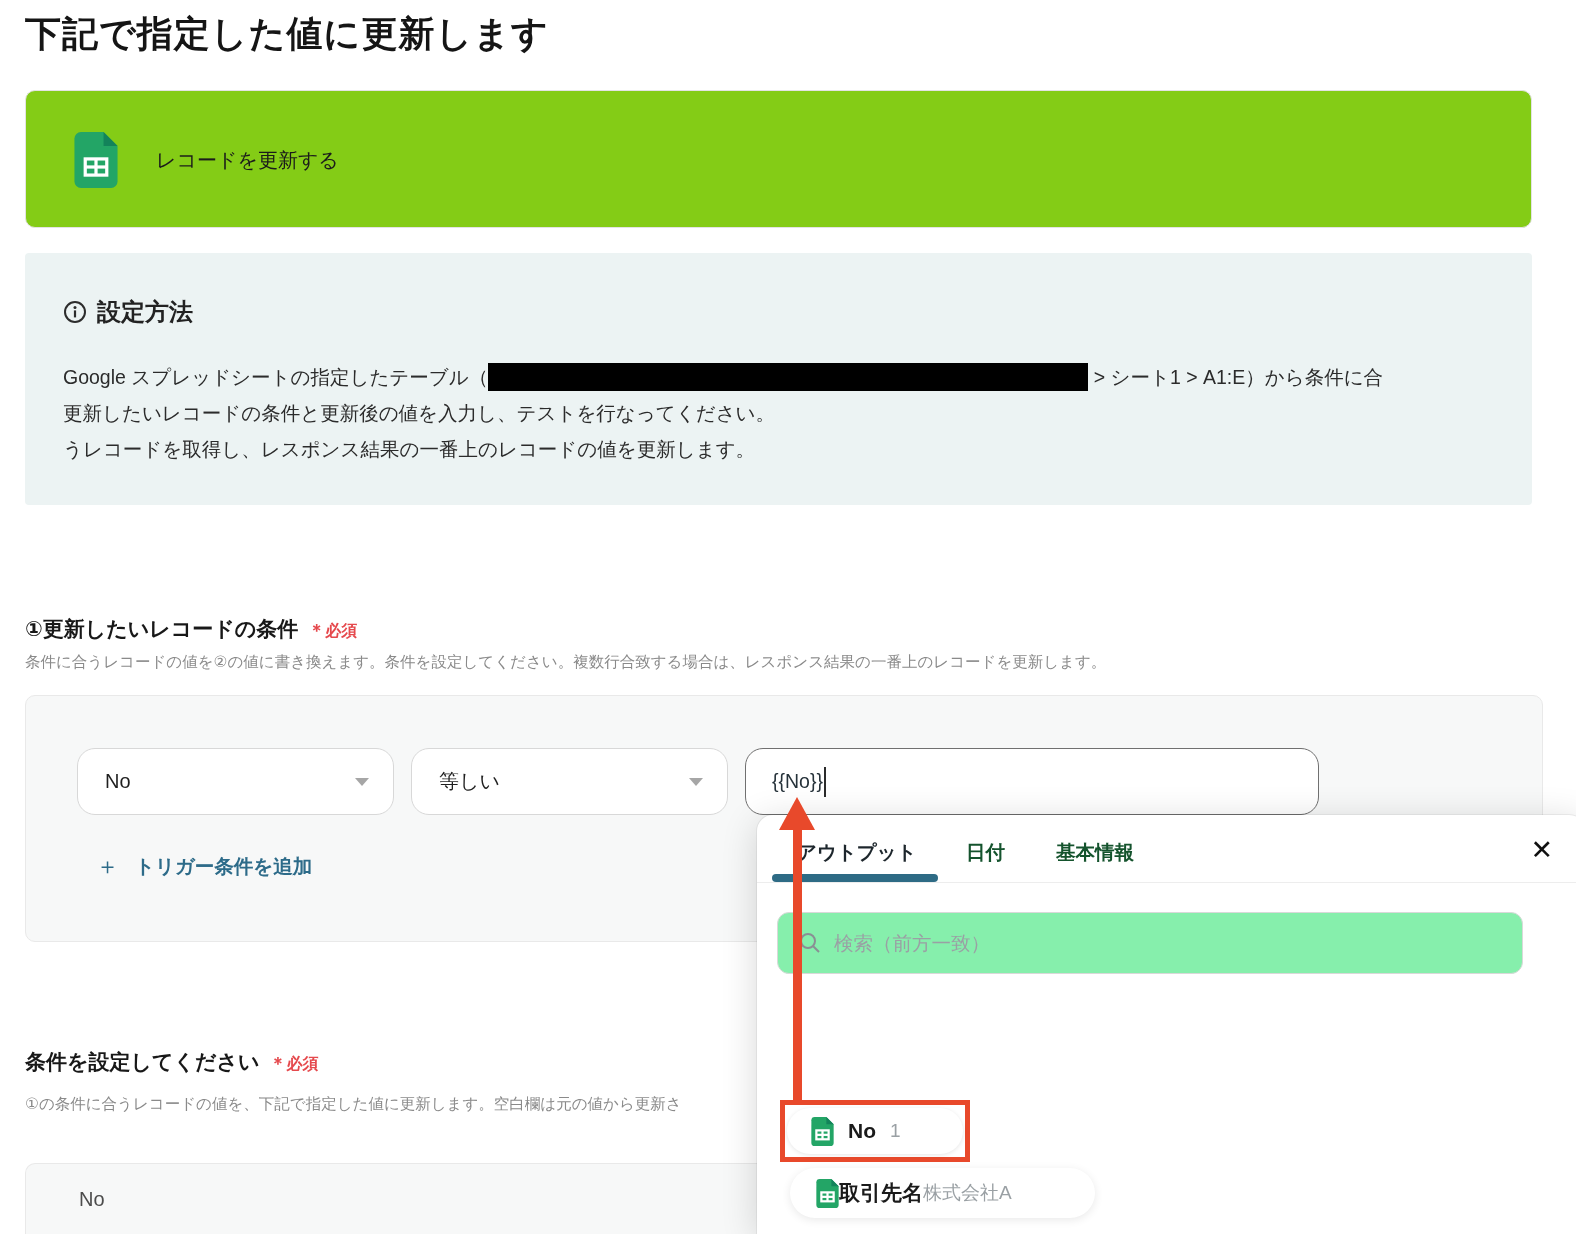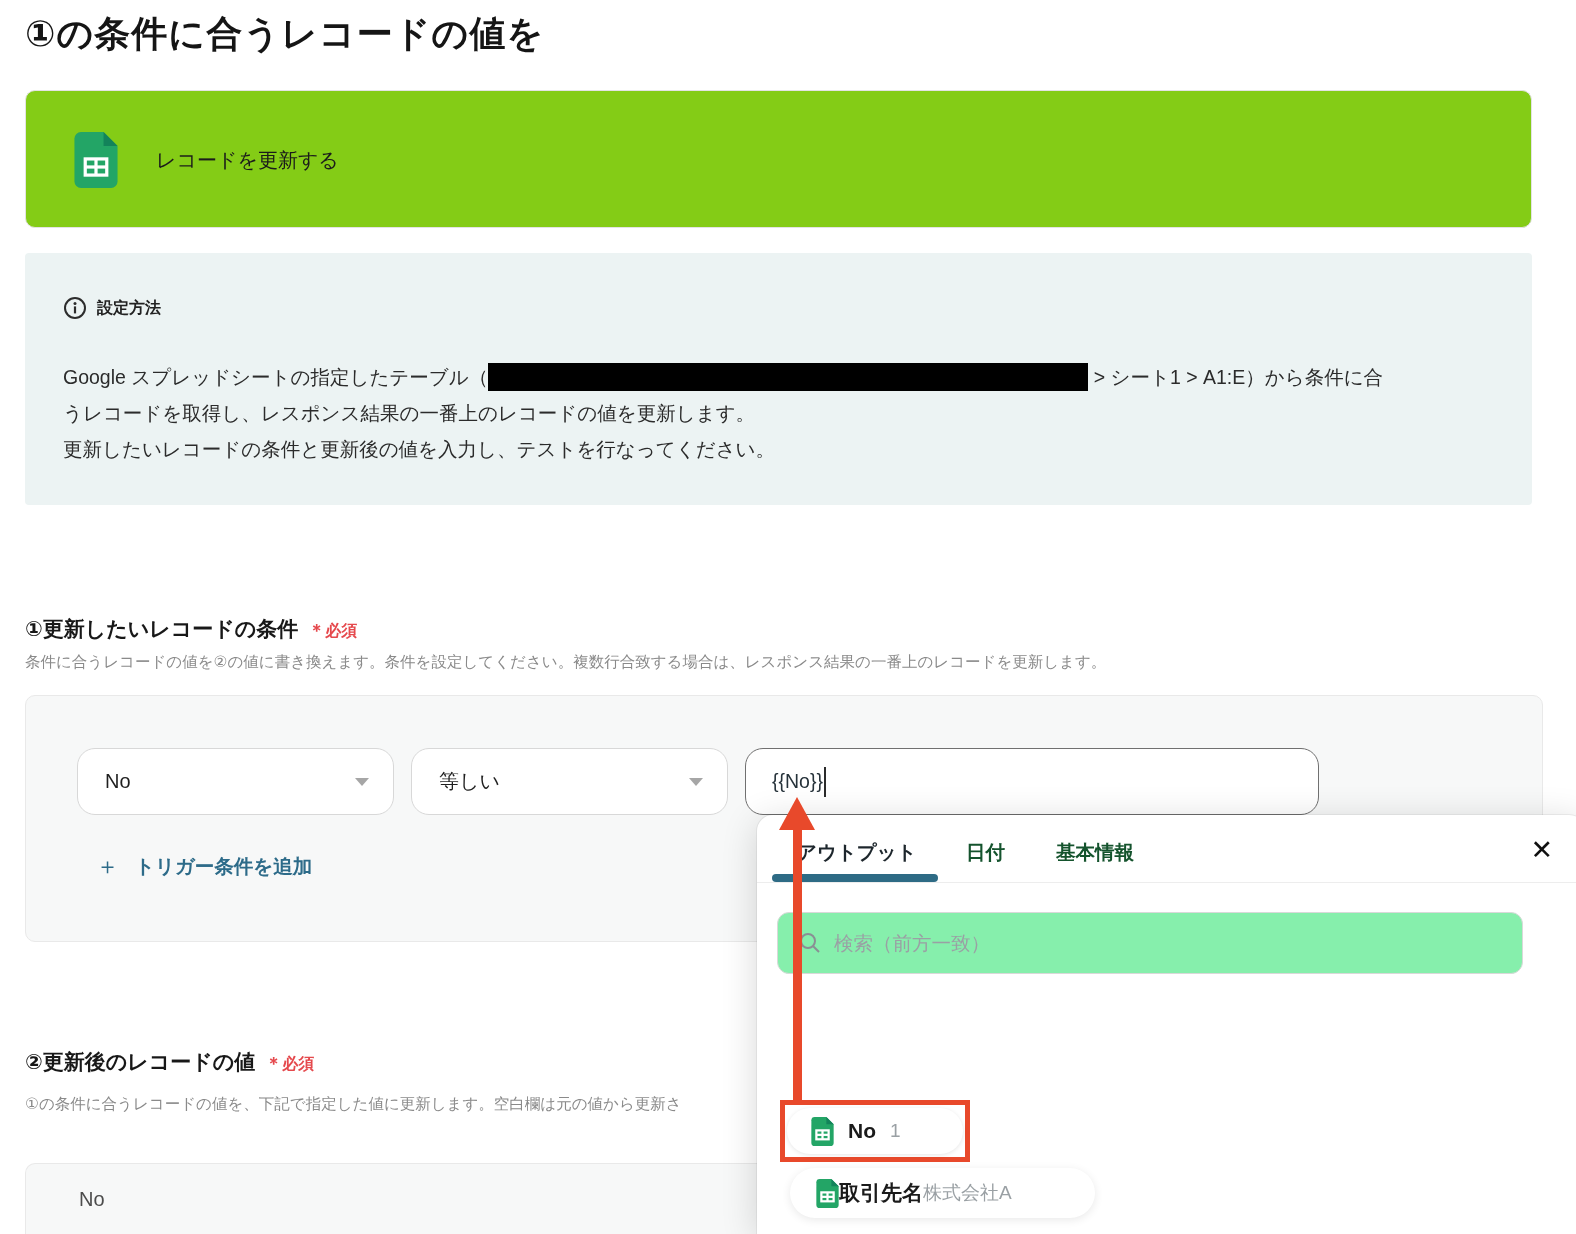--- a/index.html
+++ b/index.html
@@ -14,21 +14,21 @@
   
   .action-card { position:absolute; left:25px; top:90px; width:1507px; height:138px;
     background:#84cc16; border:1.5px solid #e3e3e3; border-radius:10px; }
   .action-card .sheet-ic { position:absolute; left:48px; top:41px; }
   .action-card .label { position:absolute; left:130px; top:56px; font-size:20px; color:#1b1b1b; }
 
   
   .info-box { position:absolute; left:25px; top:253px; width:1507px; height:252px;
     background:#ecf3f3; border-radius:4px; }
   .info-head { position:absolute; left:38px; top:43px; display:flex; align-items:center; gap:10px; }
-  .info-head .txt { font-size:16px; font-weight:700; color:#222; }
+  .info-head .txt { font-size:24px; font-weight:700; color:#222; }
   .info-para { position:absolute; left:38px; top:106px; font-size:19.5px; line-height:36px; color:#2b2b2b; }
   .redacted { display:inline-block; width:600px; height:28px; background:#000; vertical-align:middle; transform:translateY(-2px); }
 
   
   .sec-head { position:absolute; left:25px; font-size:21px; font-weight:800; color:#181818; }
   .req { font-size:16px; font-weight:700; color:#e5494d; margin-left:10px; }
   .req .star { font-size:17px; }
   .sec-desc { position:absolute; left:25px; font-size:15.5px; color:#8a8a8a; white-space:nowrap; }
 
   
@@ -83,21 +83,21 @@
   
   .arrow-line { position:absolute; left:793px; top:828px; width:9px; height:272px; background:#e8492b; z-index:30; }
   .arrow-head { position:absolute; left:779px; top:797px; width:0; height:0; z-index:30;
     border-left:18px solid transparent; border-right:18px solid transparent; border-bottom:33px solid #e8492b; }
 </style>
 </head>
 <body>
 
 <div class="stage">
 
-  <h1 class="page-title nowrap">①の条件に合うレコードの値を</h1>
+  <h1 class="page-title nowrap">下記で指定した値に更新します</h1>
 
   <div class="action-card">
     <span class="sheet-ic">
       <svg width="44" height="56" viewBox="0 0 40 52">
         <path d="M27 0 H6 a6 6 0 0 0 -6 6 v40 a6 6 0 0 0 6 6 h28 a6 6 0 0 0 6 -6 V13 Z" fill="#23a566"></path>
         <path d="M27 0 l13 13 h-13 z" fill="#13835a"></path>
         <g stroke="#fff" stroke-width="3" fill="none">
           <rect x="10" y="25" width="20" height="15"></rect>
           <line x1="10" y1="32.5" x2="30" y2="32.5"></line>
           <line x1="20" y1="25" x2="20" y2="40"></line>
@@ -113,22 +113,22 @@
         <svg width="24" height="24" viewBox="0 0 24 24">
           <circle cx="12" cy="12" r="10" fill="none" stroke="#2c2c2c" stroke-width="2"></circle>
           <circle cx="12" cy="7.4" r="1.5" fill="#2c2c2c"></circle>
           <rect x="10.9" y="10.4" width="2.2" height="7" fill="#2c2c2c"></rect>
         </svg>
       </span>
       <span class="txt nowrap">設定方法</span>
     </div>
     <div class="info-para">
       <div class="nowrap"><span>Google スプレッドシートの指定したテーブル（</span><span class="redacted"></span><span> </span><span>&gt; シート1 &gt; A1:E）から条件に合</span></div>
+      <div class="nowrap">更新したいレコードの条件と更新後の値を入力し、テストを行なってください。</div>
       <div class="nowrap">うレコードを取得し、レスポンス結果の一番上のレコードの値を更新します。</div>
-      <div class="nowrap">更新したいレコードの条件と更新後の値を入力し、テストを行なってください。</div>
     </div>
   </div>
 
   <div class="sec-head nowrap" style="top:615px;">
     <span>①更新したいレコードの条件</span><span class="req"><span class="star">＊</span><span>必須</span></span>
   </div>
   <div class="sec-desc" style="top:652px;">条件に合うレコードの値を②の値に書き換えます。条件を設定してください。複数行合致する場合は、レスポンス結果の一番上のレコードを更新します。</div>
 
   <div class="panel panel1">
     <div class="field select dd1">
@@ -143,21 +143,21 @@
       <span class="val nowrap">{{No}}</span>
       <span class="caret-bar"></span>
     </div>
     <div class="add-link">
       <span class="plus">＋</span>
       <span class="nowrap">トリガー条件を追加</span>
     </div>
   </div>
 
   <div class="sec-head nowrap" style="top:1048px;">
-    <span>②更新後のレコードの値</span><span class="req"><span class="star">＊</span><span>必須</span></span>
+    <span>条件を設定してください</span><span class="req"><span class="star">＊</span><span>必須</span></span>
   </div>
   <div class="sec-desc" style="top:1094px;text-align:right;">①の条件に合うレコードの値を、下記で指定した値に更新します。空白欄は元の値から更新さ</div>
 
   <div class="panel panel2">
     <div class="row-label nowrap">No</div>
   </div>
 
   <div class="popup">
     <div class="tabs">
       <span class="tab tab1 active nowrap">アウトプット</span>

